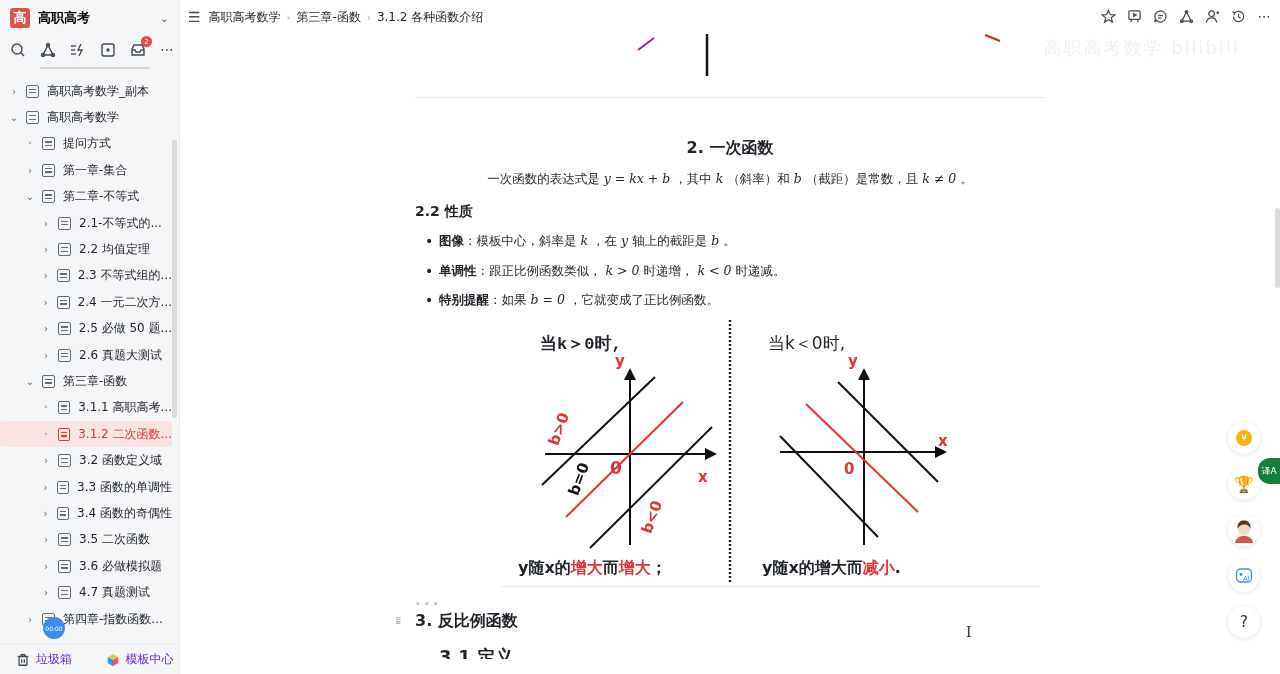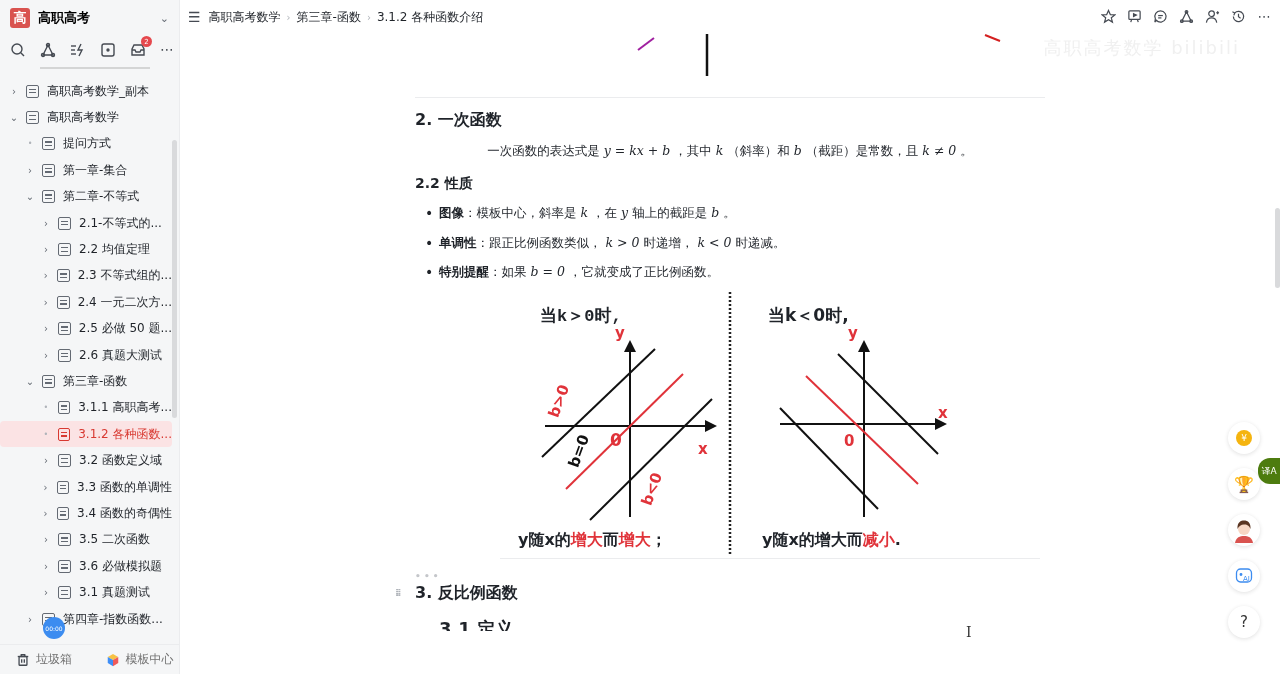--- a/index.html
+++ b/index.html
@@ -26,56 +26,56 @@
 .node .doc::before, .node .doc::after { content: ""; position: absolute; left: 2px; right: 2px; height: 1.3px; background: #646a73; }
 .node .doc::before { top: 3px; }
 .node .doc::after { top: 6.5px; }
 .node.active { background: #fbe3e4; color: #d83931; border-radius: 4px; }
 .node.active .doc { border-color: #d83931; }
 .node.active .doc::before, .node.active .doc::after { background: #d83931; }
 .lv0 { padding-left: 8px; }
 .lv1 { padding-left: 24px; }
 .lv2 { padding-left: 40px; }
 .sb-scroll { position: absolute; right: 2px; top: 140px; width: 5px; height: 278px; background: #d9dadc; border-radius: 3px; }
-.sb-footer { position: absolute; bottom: 0; left: 0; right: 0; height: 30px; display: flex; align-items: center; font-size: 12px; color: #737373; border-top: 1px solid #ebecee; background:#f5f6f7; }
+.sb-footer { position: absolute; bottom: 0; left: 0; right: 0; height: 30px; display: flex; align-items: center; font-size: 12px; color: #6d28d9; border-top: 1px solid #ebecee; background:#f5f6f7; }
 .sb-footer .fitem { display: flex; align-items: center; gap: 6px; padding-left: 16px; width: 50%; }
 .timer-bubble { position: absolute; left: 43px; top: 617px; width: 22px; height: 22px; border-radius: 50%; background: #3c8cf0; color: #fff; font-size: 6px; display: flex; align-items: center; justify-content: center; z-index: 3; }
 
 
 .main { flex: 1; position: relative; height: 674px; }
 .topbar { height: 34px; display: flex; align-items: center; padding: 0 8px; }
 .menu-icon { font-size: 14px; color: #454a52; margin-right: 8px; }
 .crumb { font-size: 12px; color: #1f2329; }
 .crumb-sep { font-size: 10px; color: #b0b4ba; margin: 0 6px; }
 .top-actions { position: absolute; right: 8px; top: 8px; display: flex; gap: 10px; }
 .top-actions .ta { width: 16px; height: 16px; color: #454a52; display: flex; align-items: center; justify-content: center; font-size: 13px; }
 .top-actions svg { width: 15px; height: 15px; }
 .watermark { position: absolute; right: 40px; top: 36px; font-size: 18px; color: #f0f0f0; letter-spacing: 2px; }
 
 .content { position: absolute; left: 235px; top: 34px; width: 630px; }
 .fragment { position: relative; height: 64px; border-bottom: 1px solid #ebecee; }
-.h2 { font-size: 16px; font-weight: bold; margin-top: 12px; height: 22px; }
+.h2 { font-size: 16px; font-weight: bold; margin-top: 40px; height: 22px; text-align: center; }
 .h3 { font-size: 14px; font-weight: bold; margin-top: 14px; height: 20px; }
 .p { font-size: 12.5px; margin-top: 9px; height: 20px; line-height: 20px; text-align: center; }
 .math { font-family: "DejaVu Serif", "Liberation Serif", serif; font-style: italic; padding: 0 4px; }
 .ul { margin-top: 8px; }
 .li { font-size: 12.5px; height: 29.5px; line-height: 20px; display: flex; padding-left: 10px; }
 .li::before { content: "•"; width: 14px; font-size: 14px; }
 .li b { font-weight: bold; }
 .figure { position: relative; margin-left: 85px; margin-top: 0; width: 465px; height: 266px; }
 .fig-divider { position: relative; height: 1px; background: #ebecee; margin-left: 85px; width: 540px; }
 .h2b { font-size: 16px; font-weight: bold; margin-top: 24px; position: relative; height: 22px; }
 .drag { position: absolute; left: -20px; top: 3px; color: #b0b4ba; font-size: 11px; letter-spacing: -2px; }
 .dots3 { position: absolute; left: 0; top: -12px; color: #c4c6ca; font-size: 9px; }
 .h3b { font-size: 18px; font-weight: bold; margin-top: 12px; height: 14px; overflow: hidden; margin-left: 24px; }
 
 .page-scroll { position: absolute; right: 0; top: 208px; width: 5px; height: 80px; background: #d9dadc; border-radius: 3px; }
 .float-bar { position: absolute; right: 20px; top: 422px; width: 32px; display: flex; flex-direction: column; gap: 14px; }
 .fb { width: 32px; height: 32px; border-radius: 50%; background: #fff; box-shadow: 0 1px 4px rgba(0,0,0,0.12); display: flex; align-items: center; justify-content: center; font-size: 14px; }
-.translate-tab { position: absolute; right: 0; top: 458px; width: 22px; height: 26px; background: #4d7c0f; border-radius: 12px 0 0 12px; color: #fff; font-size: 9px; display: flex; align-items: center; justify-content: center; }
+.translate-tab { position: absolute; right: 0; top: 458px; width: 22px; height: 26px; background: #15803d; border-radius: 12px 0 0 12px; color: #fff; font-size: 9px; display: flex; align-items: center; justify-content: center; }
 .cursor { position: absolute; left: 786px; top: 624px; font-family: "DejaVu Serif", serif; font-size: 14px; color: #333; }
 </style>
 </head>
 <body>
 
 <div class="app">
 
   <aside class="sidebar">
     <div class="ws-header">
       <div class="ws-logo">高</div>
@@ -175,21 +175,21 @@
           <span>第三章-函数</span>
         </div>
       <div class="node lv2">
           <span class="dot">•</span>
           <span class="doc"></span>
           <span>3.1.1 高职高考...</span>
         </div>
       <div class="node lv2 active">
           <span class="dot">•</span>
           <span class="doc"></span>
-          <span>3.1.2 各种函数...</span>
+          <span>3.1.2 二次函数...</span>
         </div>
       <div class="node lv2">
           <span class="arrow">›</span>
           <span class="doc"></span>
           <span>3.2 函数定义域</span>
         </div>
       <div class="node lv2">
           <span class="arrow">›</span>
           <span class="doc"></span>
           <span>3.3 函数的单调性</span>
@@ -205,21 +205,21 @@
           <span>3.5 二次函数</span>
         </div>
       <div class="node lv2">
           <span class="arrow">›</span>
           <span class="doc"></span>
           <span>3.6 必做模拟题</span>
         </div>
       <div class="node lv2">
           <span class="arrow">›</span>
           <span class="doc"></span>
-          <span>3.1 真题测试</span>
+          <span>4.7 真题测试</span>
         </div>
       <div class="node lv1">
           <span class="arrow">›</span>
           <span class="doc"></span>
           <span>第四章-指数函数...</span>
         </div>
     </div>
     <div class="sb-scroll"></div>
     <div class="timer-bubble">00:00</div>
 
@@ -356,21 +356,21 @@
         <div style="position:absolute;left:115px;top:32px;font-size:15px;font-weight:bold;color:#e0333a;">y</div>
         <div style="position:absolute;left:198px;top:148px;font-size:15px;font-weight:bold;color:#e0333a;">x</div>
         <div style="position:absolute;left:110px;top:138px;font-size:17px;font-weight:bold;color:#e0333a;">0</div>
         <div style="position:absolute;left:42px;top:100px;font-size:15px;font-weight:bold;color:#e0333a;transform:rotate(-70deg);">b&gt;0</div>
         <div style="position:absolute;left:62px;top:150px;font-size:15px;font-weight:bold;color:#111;transform:rotate(-70deg);">b=0</div>
         <div style="position:absolute;left:135px;top:188px;font-size:15px;font-weight:bold;color:#e0333a;transform:rotate(-70deg);">b&lt;0</div>
         <div style="position:absolute;left:18px;top:238px;font-size:16px;font-weight:bold;white-space:nowrap;">
           <span>y随x的</span><span style="color:#e0333a">增大</span><span>而</span><span style="color:#e0333a">增大</span><span>；</span>
         </div>
 
-        <div style="position:absolute;left:268px;top:12px;font-size:17px;font-weight:bold;">当k＜0时,</div>
+        <div style="position:absolute;left:268px;top:12px;font-size:17px;font-weight:normal;">当k＜0时,</div>
         <div style="position:absolute;left:348px;top:32px;font-size:15px;font-weight:bold;color:#e0333a;">y</div>
         <div style="position:absolute;left:438px;top:112px;font-size:15px;font-weight:bold;color:#e0333a;">x</div>
         <div style="position:absolute;left:344px;top:140px;font-size:15px;font-weight:bold;color:#e0333a;">0</div>
         <div style="position:absolute;left:262px;top:238px;font-size:16px;font-weight:bold;white-space:nowrap;">
           <span>y随x的增大而</span><span style="color:#e0333a">减小</span><span>.</span>
         </div>
       </div>
       <div class="fig-divider"></div>
 
       <div class="h2b">

